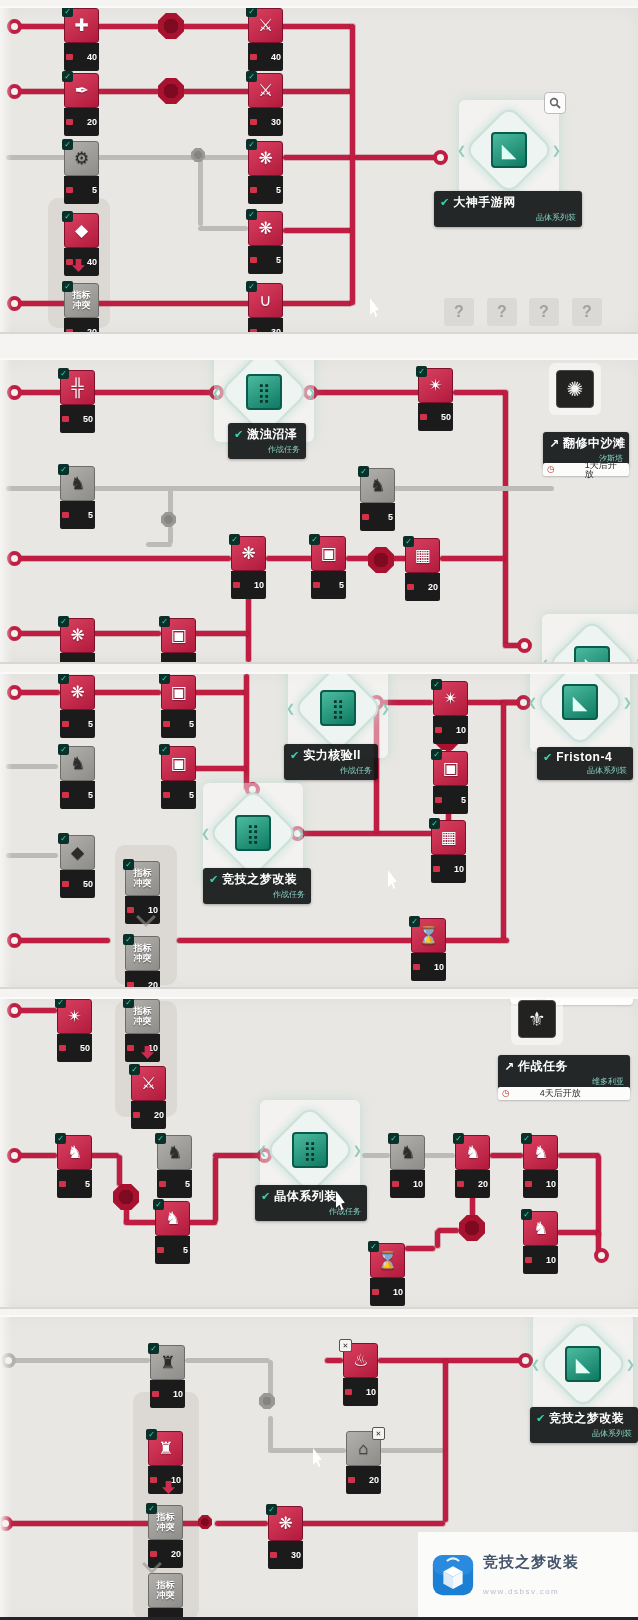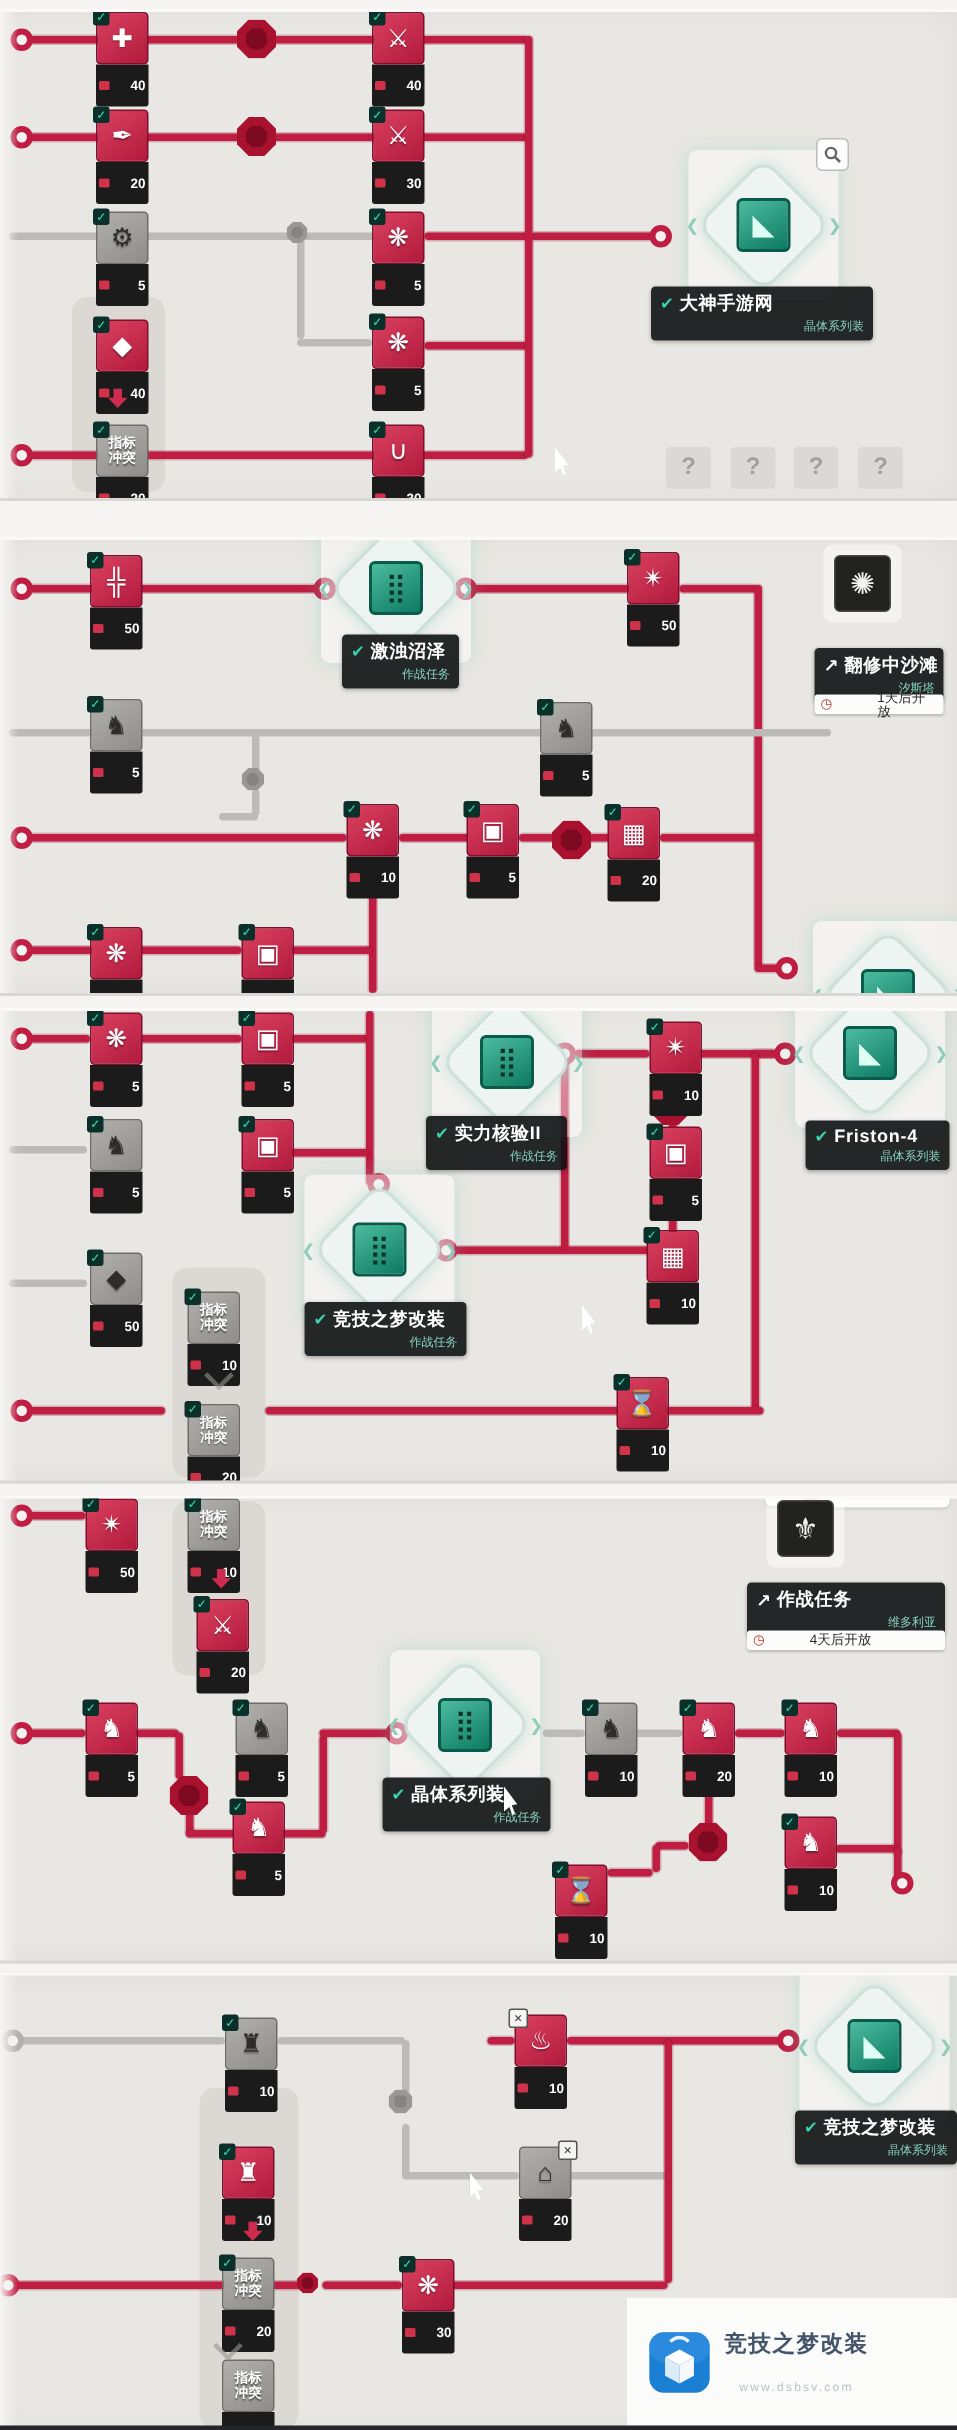--- a/index.html
+++ b/index.html
@@ -76,21 +76,21 @@
         filter:drop-shadow(0 0 1px #000);}
   .rarrow{position:absolute;width:13px;height:13px;background:#cf2b4e;filter:drop-shadow(0 0 1px #fff);
         clip-path:polygon(50% 100%,0 48%,28% 48%,28% 0,72% 0,72% 48%,100% 48%);}
   .garrow{position:absolute;width:11px;height:11px;border-left:3px solid rgba(150,148,143,.6);
         border-bottom:3px solid rgba(150,148,143,.6);transform:rotate(-45deg);}
   .widget{position:absolute;background:#fdfdfc;border-radius:4px;box-shadow:0 1px 2px rgba(0,0,0,.15);}
   #footer{position:absolute;left:418px;top:1532px;width:220px;height:85px;background:#fbfbfa;z-index:10;
         display:flex;align-items:center;gap:9px;padding-left:14px;box-sizing:border-box;}
   #brand{display:flex;flex-direction:column;}
   #brand .bn{color:#44546a;font-size:15px;font-weight:bold;letter-spacing:1px;}
-  #brand .bu{color:#b9c1ca;font-size:8px;letter-spacing:1.5px;margin-top:15px;text-align:center;}
+  #brand .bu{color:#b9c1ca;font-size:8px;letter-spacing:1.5px;margin-top:15px;}
   #darkstrip{position:absolute;left:0;top:1617px;width:638px;height:3px;background:#23252a;z-index:11;}
 </style>
 </head>
 <body>
 
 <div id="canvas">
   <div id="panels-root">
       <div class="panel" style="top: 6px; height: 324px;">
         <div class="lane" style="left: 48px; top: 190px; width: 62px; height: 130px;"></div>
         <div class="seg r" style="left: 14px; top: 16px; width: 338px; height: 5px;"></div>

